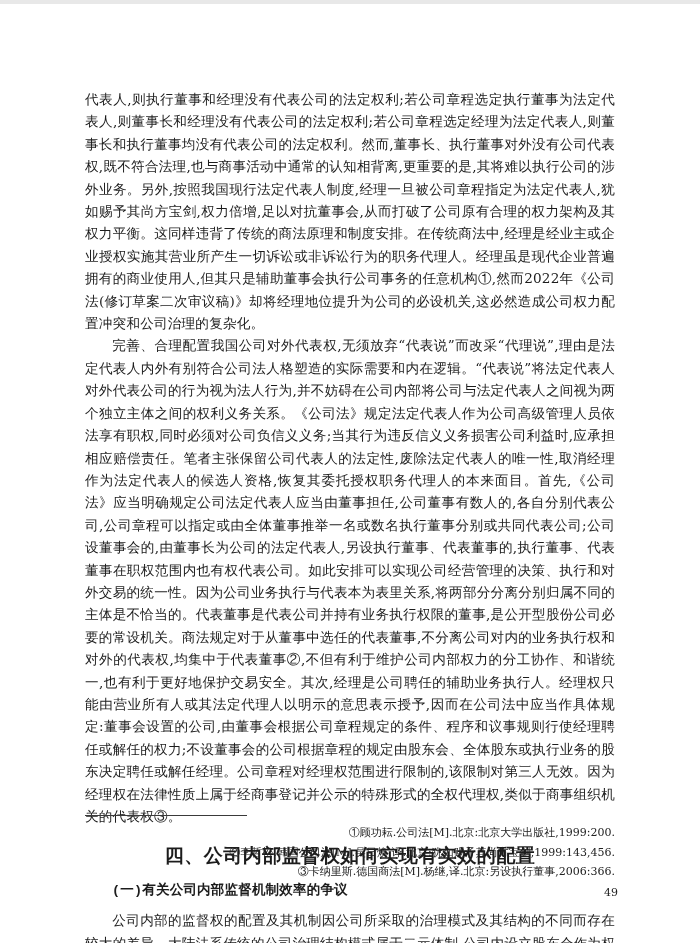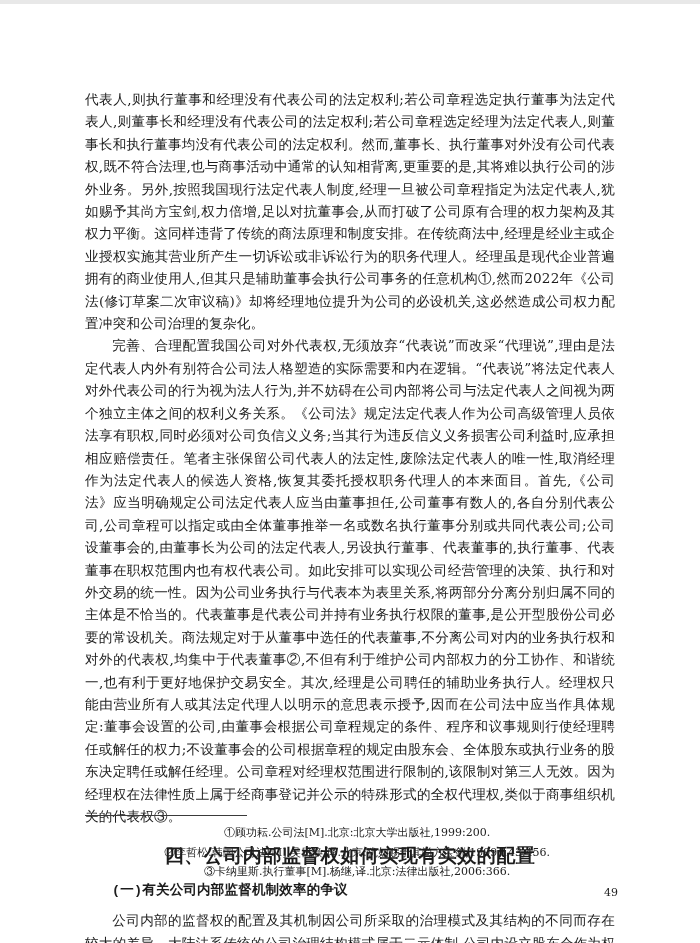--- a/index.html
+++ b/index.html
@@ -60,21 +60,21 @@
   }
   .footnote-rule {
     width: 162px;
     height: 0;
     border-top: 1px solid #3a3a3a;
     margin-bottom: 7px;
   }
   .footnote {
     margin: 0;
     text-indent: 1.3em;
-    text-align: center;
+    text-align: right;
     color: #222222;
   }
   .page-number {
     position: absolute;
     top: 882px;
     right: 82px;
     font-size: 11px;
     color: #1c1c1c;
   }
 </style>
@@ -88,18 +88,18 @@
     <p class="para">完善、合理配置我国公司对外代表权,无须放弃“代表说”而改采“代理说”,理由是法定代表人内外有别符合公司法人格塑造的实际需要和内在逻辑。“代表说”将法定代表人对外代表公司的行为视为法人行为,并不妨碍在公司内部将公司与法定代表人之间视为两个独立主体之间的权利义务关系。《公司法》规定法定代表人作为公司高级管理人员依法享有职权,同时必须对公司负信义义务;当其行为违反信义义务损害公司利益时,应承担相应赔偿责任。笔者主张保留公司代表人的法定性,废除法定代表人的唯一性,取消经理作为法定代表人的候选人资格,恢复其委托授权职务代理人的本来面目。首先,《公司法》应当明确规定公司法定代表人应当由董事担任,公司董事有数人的,各自分别代表公司,公司章程可以指定或由全体董事推举一名或数名执行董事分别或共同代表公司;公司设董事会的,由董事长为公司的法定代表人,另设执行董事、代表董事的,执行董事、代表董事在职权范围内也有权代表公司。如此安排可以实现公司经营管理的决策、执行和对外交易的统一性。因为公司业务执行与代表本为表里关系,将两部分分离分别归属不同的主体是不恰当的。代表董事是代表公司并持有业务执行权限的董事,是公开型股份公司必要的常设机关。商法规定对于从董事中选任的代表董事,不分离公司对内的业务执行权和对外的代表权,均集中于代表董事②,不但有利于维护公司内部权力的分工协作、和谐统一,也有利于更好地保护交易安全。其次,经理是公司聘任的辅助业务执行人。经理权只能由营业所有人或其法定代理人以明示的意思表示授予,因而在公司法中应当作具体规定:董事会设置的公司,由董事会根据公司章程规定的条件、程序和议事规则行使经理聘任或解任的权力;不设董事会的公司根据章程的规定由股东会、全体股东或执行业务的股东决定聘任或解任经理。公司章程对经理权范围进行限制的,该限制对第三人无效。因为经理权在法律性质上属于经商事登记并公示的特殊形式的全权代理权,类似于商事组织机关的代表权③。</p>
     <h2 class="section-heading">四、公司内部监督权如何实现有实效的配置</h2>
     <h3 class="subsection-heading">(一)有关公司内部监督机制效率的争议</h3>
     <p class="para">公司内部的监督权的配置及其机制因公司所采取的治理模式及其结构的不同而存在较大的差异。大陆法系传统的公司治理结构模式属于二元体制,公司内设立股东会作为权力机关,其下分设并存的董事会(或董事)与监事会(或监事),董事会负责公司的经营管理,监事会则专门负责监督董</p>
   </div>
 
   <div class="footnote-area">
     <div class="footnote-rule"></div>
     <p class="footnote">①顾功耘.公司法[M].北京:北京大学出版社,1999:200.</p>
     <p class="footnote">②李哲松.韩国公司法[M].吴日焕,译.北京:犹如赐予其尚方宝剑,1999:143,456.</p>
-    <p class="footnote">③卡纳里斯.执行董事[M].杨继,译.北京:法律出版社,2006:366.</p>
+    <p class="footnote">③卡纳里斯.德国商法[M].杨继,译.北京:另设执行董事,2006:366.</p>
   </div>
 
   <div class="page-number">49</div>
 
 </div>
 
 </body></html>

